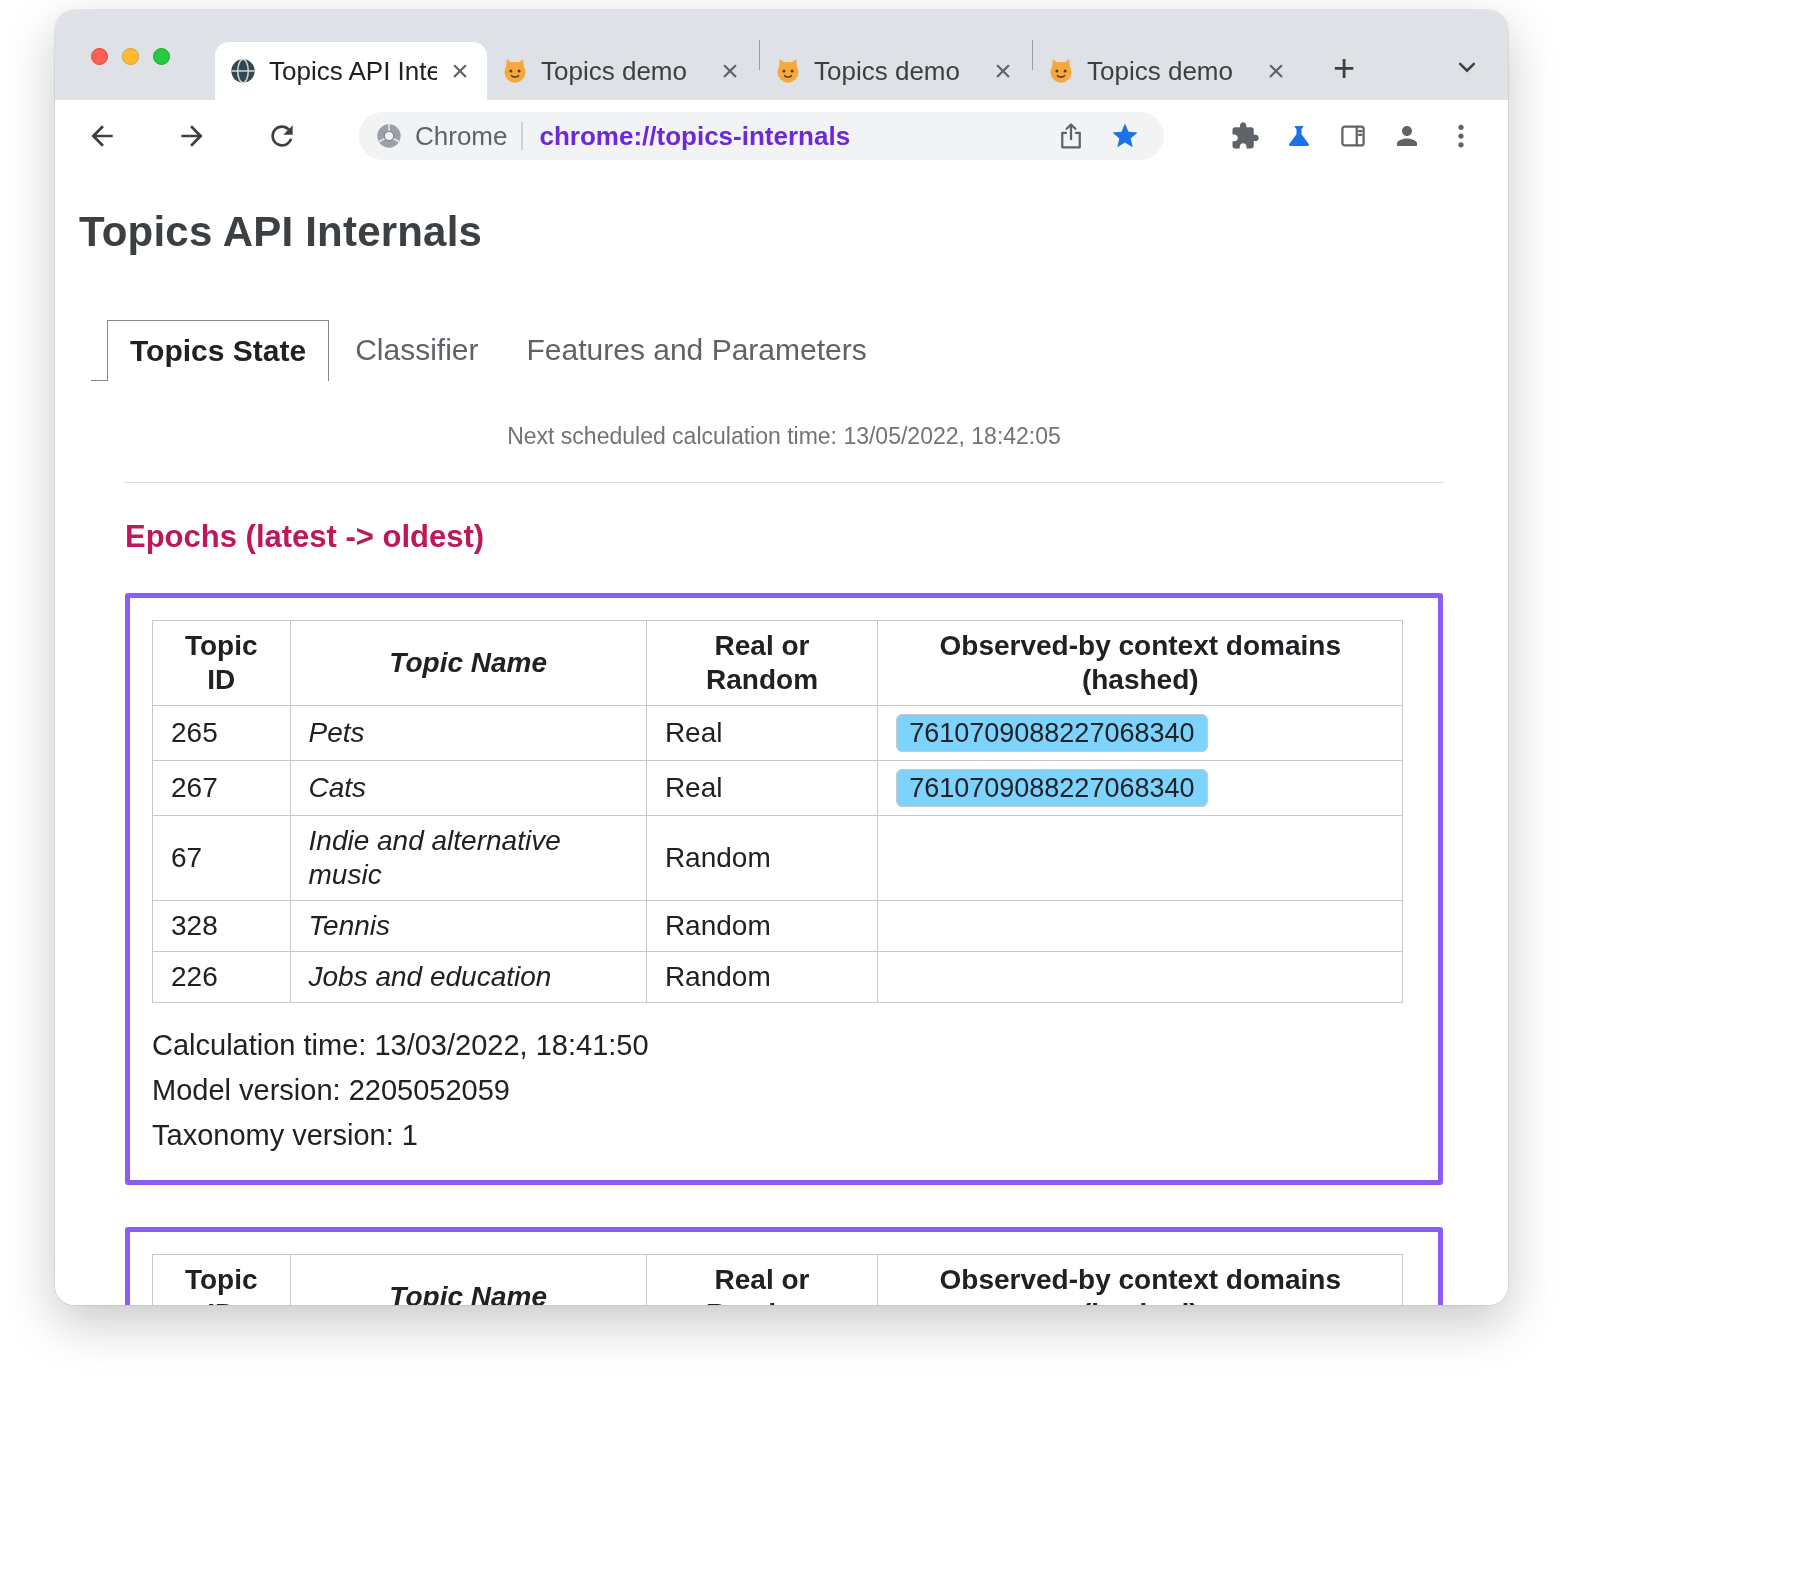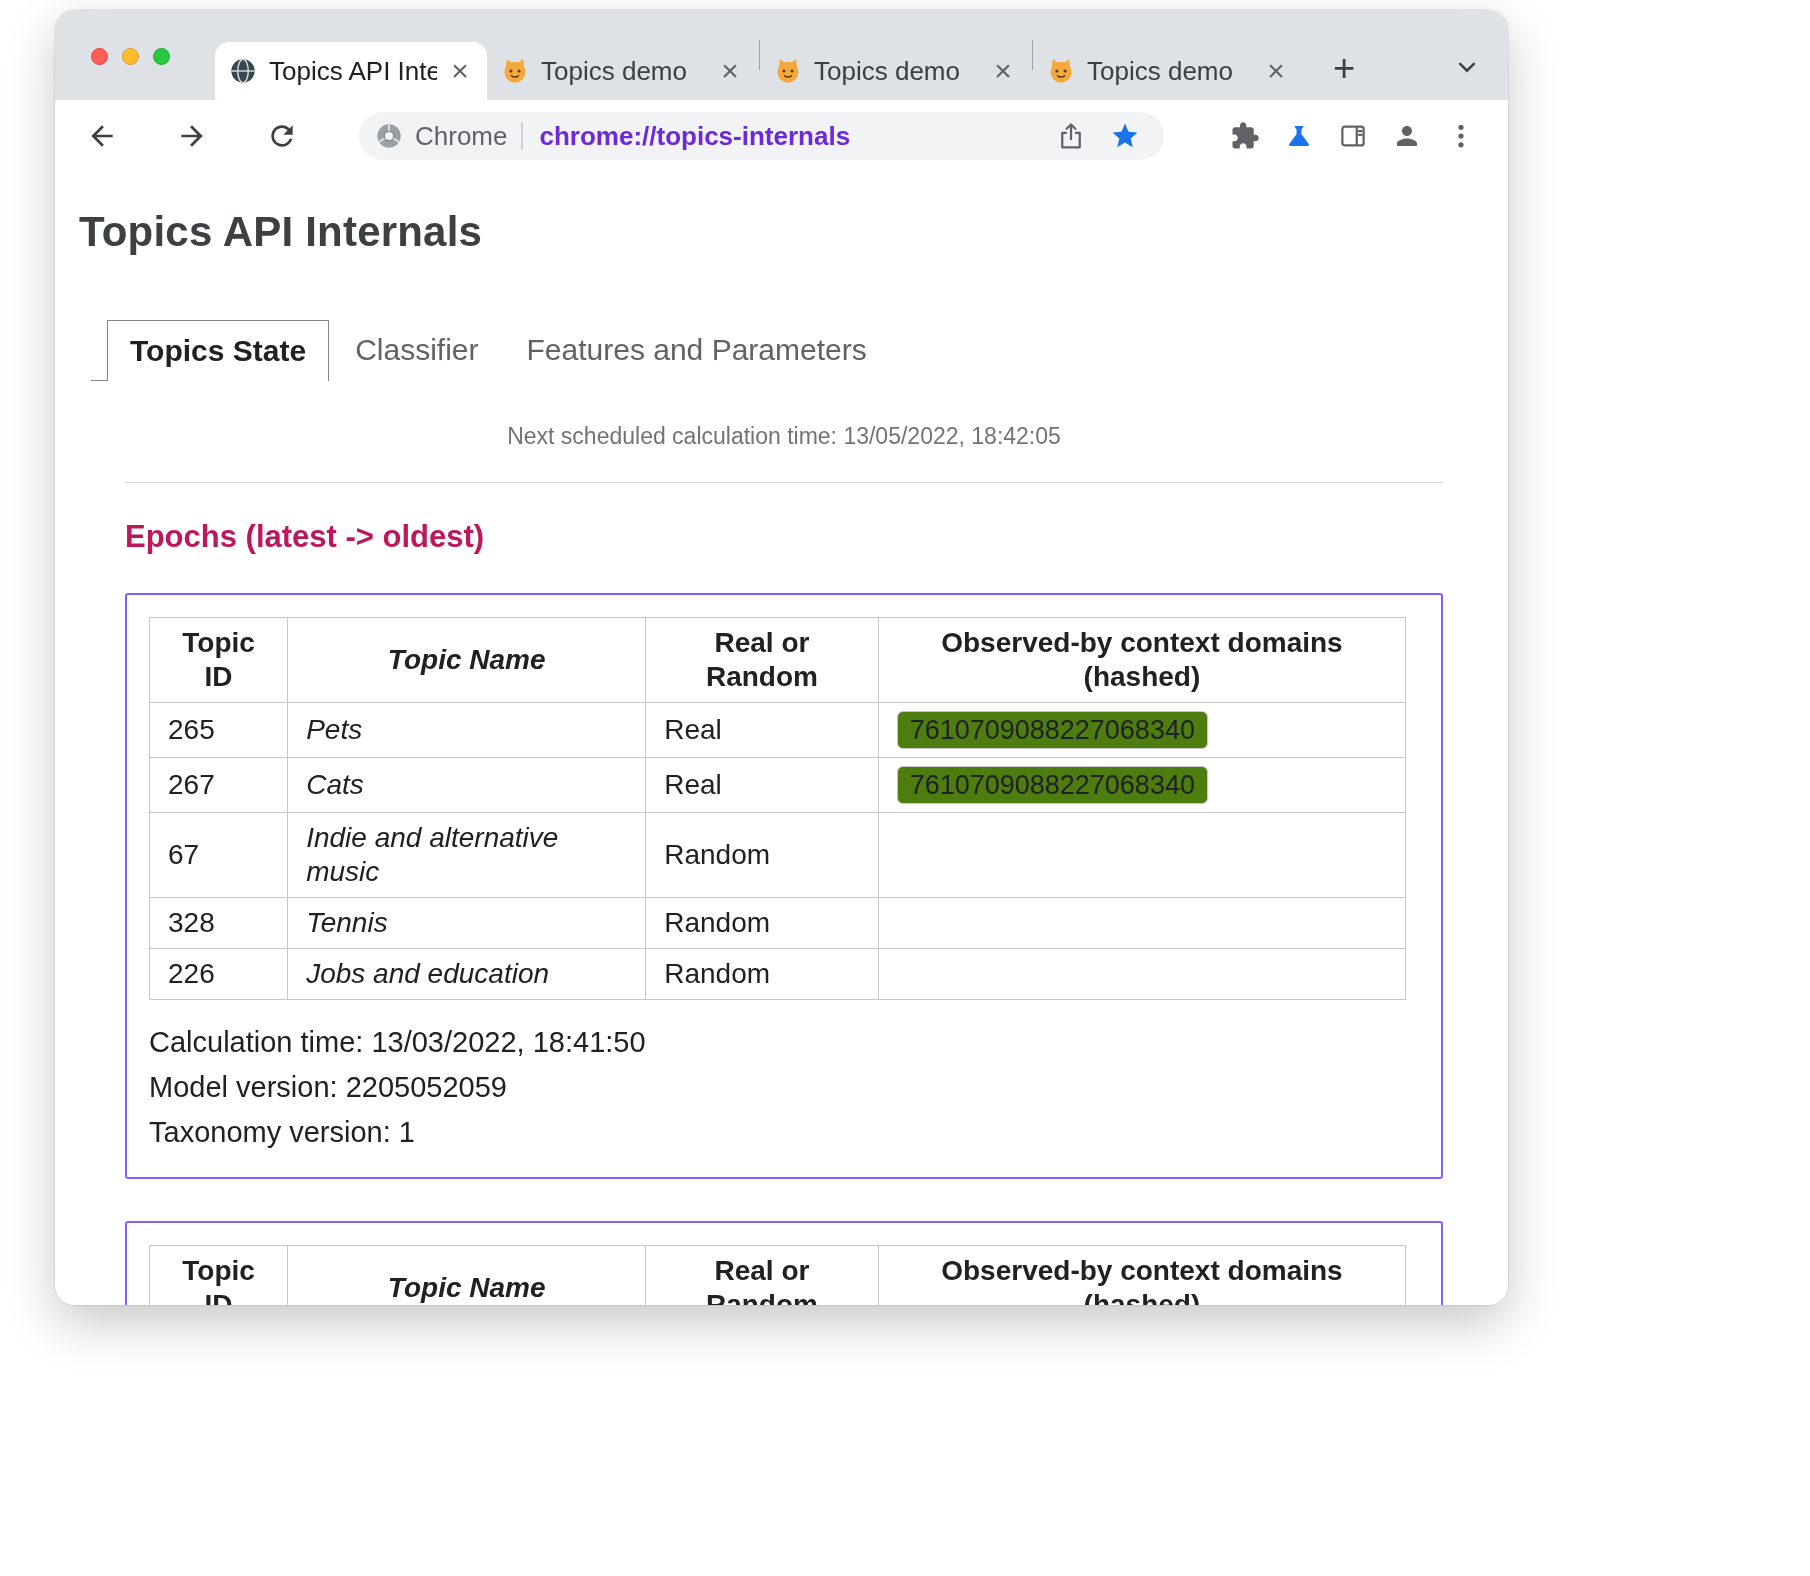--- a/index.html
+++ b/index.html
@@ -76,34 +76,34 @@
   .crtab.active {
     font-weight: 700; color: #202124;
     border: 1px solid #80868b; border-bottom: none;
   }
   .crtab + .crtab { margin-left: 4px; }
   .panel { margin: 0 43px 0 48px; }
   .next-calc { margin-top: 42px; font-size: 23px; color: #737373; text-align: center; }
   hr.divider { border: none; border-top: 1px solid #d8d8d8; margin: 32px 0 0 0; }
   h2.epochs-heading { margin: 36px 0 38px 0; font-size: 31px; font-weight: 700; color: #be185d; }
   .epoch-box {
-    border: 2px solid #8b5cf6; border-radius: 3px; padding: 22px; margin-bottom: 42px;
+    border: 5px solid #8b5cf6; border-radius: 3px; padding: 22px; margin-bottom: 42px;
     background: #fff;
   }
   table.topics-table { width: 99%; border-collapse: collapse; font-size: 28px; color: #202124; }
   .topics-table th, .topics-table td { border: 1px solid #c8c8c8; padding: 8px 18px; line-height: 34px; }
   .topics-table th { font-weight: 700; text-align: center; }
   .topics-table .c-id  { width: 11%; }
   .topics-table .c-name{ width: 28.5%; font-style: italic; }
   .topics-table .c-ror { width: 18.5%; }
   .topics-table .c-dom { width: 42%; }
   .topics-table td { text-align: left; }
   .chip {
     display: inline-block; border: 1px solid #c6cacf; border-radius: 6px;
-    background: #4d7c0f; padding: 1px 12px; font-size: 27px;
+    background: #7dd3fc; padding: 1px 12px; font-size: 27px;
   }
   .epoch-meta { margin-top: 20px; font-size: 29px; line-height: 45px; color: #202124; }
 </style>
 </head>
 <body>
 
 <div class="window">
 
   <div class="tabstrip">
     <div class="traffic">

